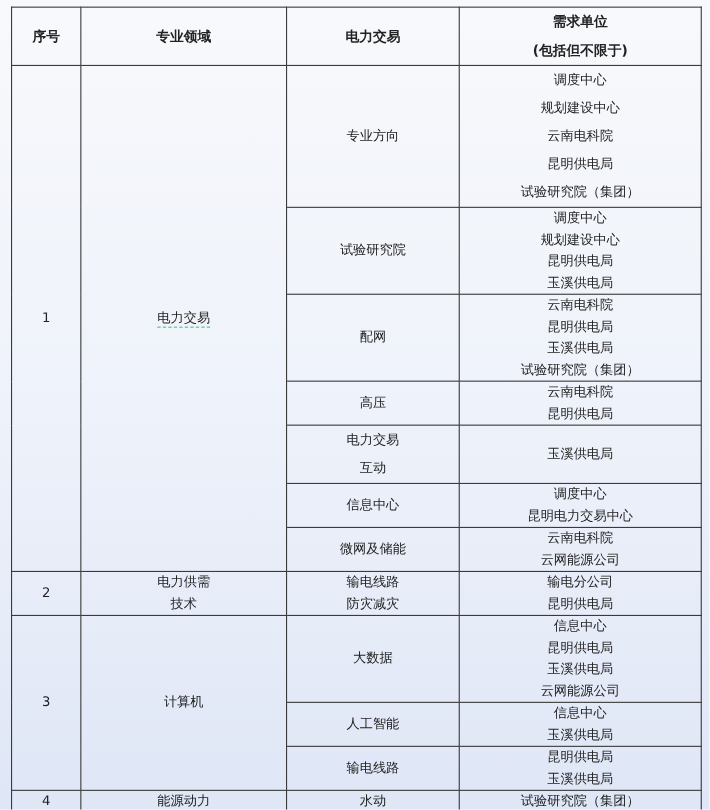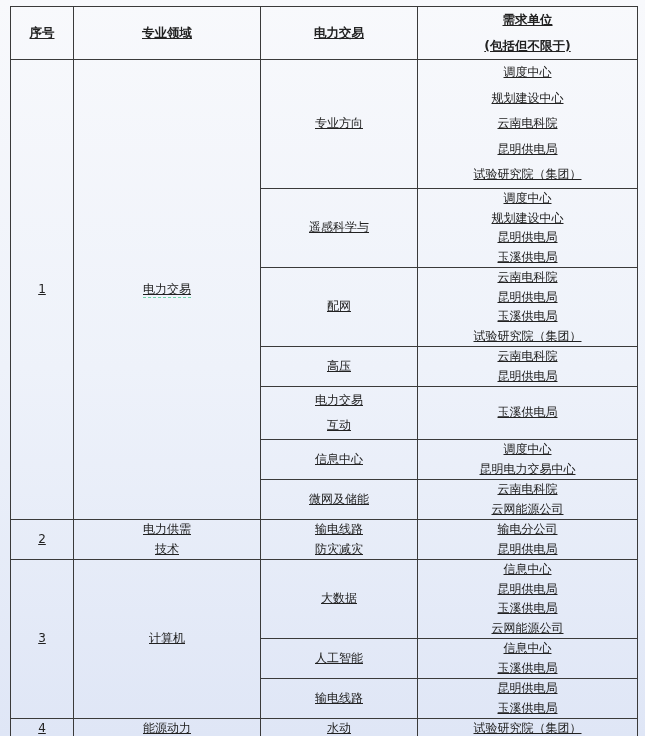--- a/index.html
+++ b/index.html
@@ -13,21 +13,20 @@
   table {
     position: absolute; left: 10px; top: 6px;
     width: 627px; border-collapse: collapse; table-layout: fixed;
     font-size: 12px;
   }
   td, th {
     border: 1.5px solid #3a3a3a;
     text-align: center; vertical-align: middle;
     padding: 0; line-height: 19.5px;
     font-weight: normal;
-    text-decoration: underline;
   }
   th { font-weight: bold; font-size: 12.5px; line-height: 26px; }
   .line { display: block; }
   .spaced .line { line-height: 25.5px; }
   .squiggle {
     text-decoration: underline dashed #6fd3a8;
     text-underline-offset: 4px;
   }
 </style>
 </head>
@@ -60,21 +59,21 @@
     <td class="spaced">
       <span class="line">调度中心</span>
       <span class="line">规划建设中心</span>
       <span class="line">云南电科院</span>
       <span class="line">昆明供电局</span>
       <span class="line">试验研究院（集团）</span>
     </td>
   </tr>
   <tr style="height:78px">
     <td>
-          <span class="line">遥感科学与</span>
+          <span class="line">试验研究院</span>
         </td>
     <td>
       <span class="line">调度中心</span>
       <span class="line">规划建设中心</span>
       <span class="line">昆明供电局</span>
       <span class="line">玉溪供电局</span>
     </td>
   </tr>
   <tr style="height:78px">
     <td>

